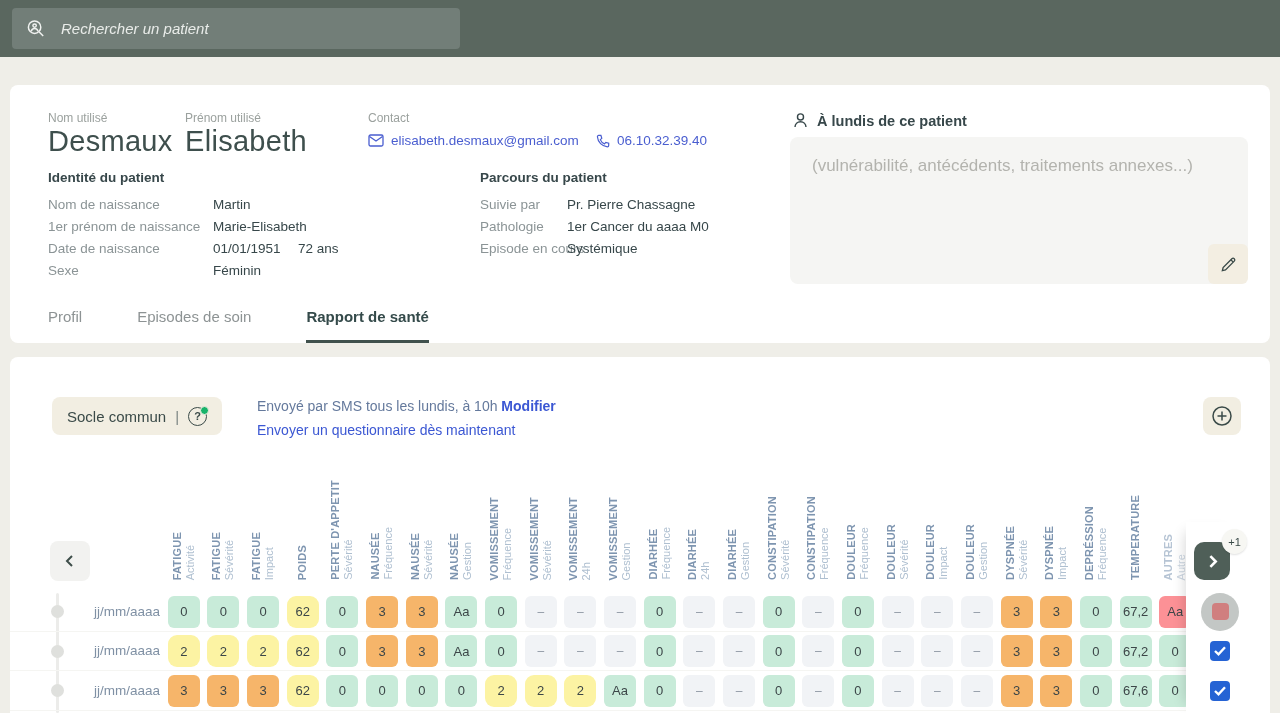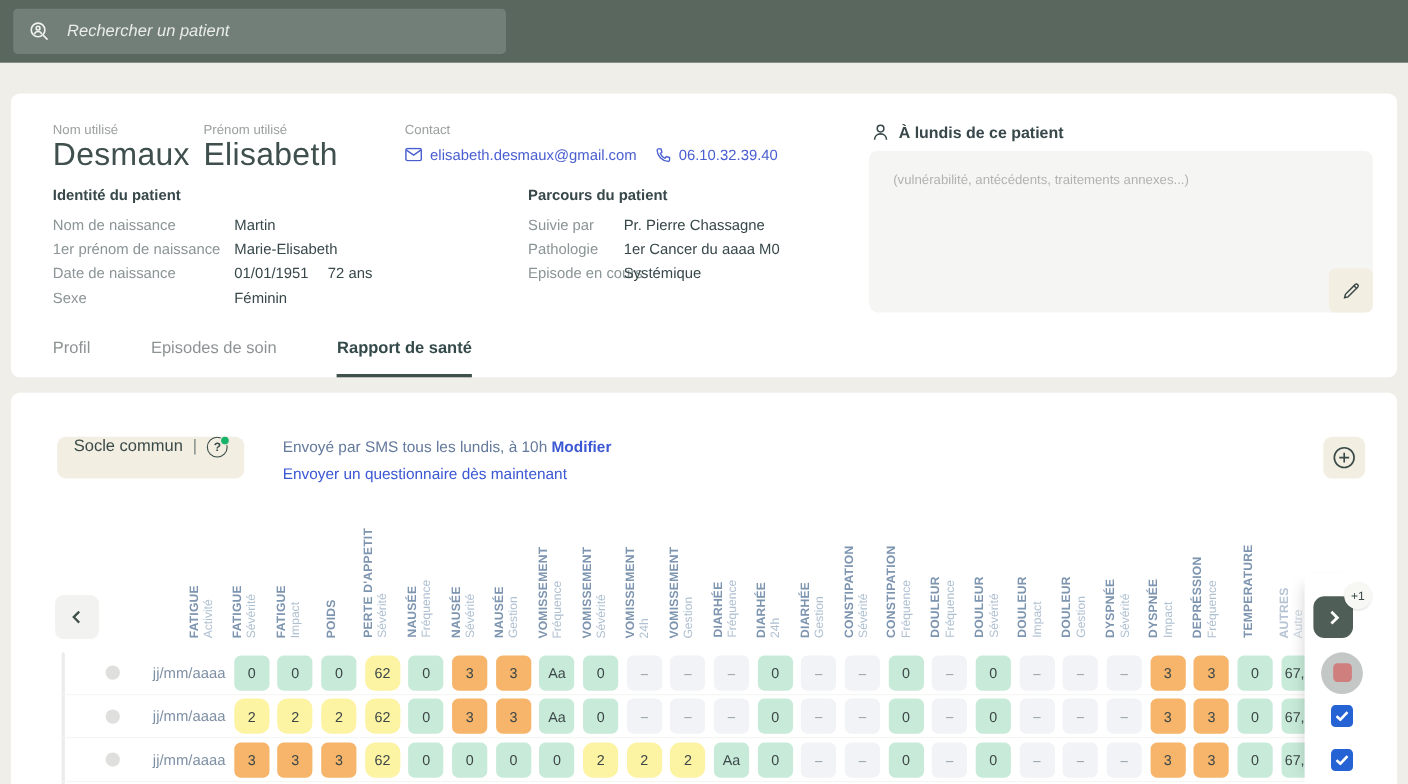--- a/index.html
+++ b/index.html
@@ -20,31 +20,31 @@
 
   
   .flab { position:absolute; font-size:12px; color:#9ba19e; }
   .bigname { position:absolute; font-size:29px; font-weight:500; color:#3e4f4d; letter-spacing:0.3px; }
   .contact-item { position:absolute; display:flex; align-items:center; gap:7px; font-size:13.5px; color:#4a5ed0; }
   .sect-title { position:absolute; font-size:13.5px; font-weight:700; color:#37474a; }
   .inf-label { position:absolute; font-size:13.5px; color:#8b9496; }
   .inf-value { position:absolute; font-size:13.5px; color:#37474a; }
   .about-title { position:absolute; font-size:14.5px; font-weight:700; color:#37474a; }
   .notebox { position:absolute; left:780px; top:52px; width:458px; height:147px; background:#f5f5f3; border-radius:8px; }
-  .notebox textarea { width:100%; height:100%; background:transparent; border:none; outline:none; resize:none; font-family:"Liberation Sans",sans-serif; font-size:12px; color:#6c6c68; padding:19px 48px 10px 22px; }
+  .notebox textarea { width:100%; height:100%; background:transparent; border:none; outline:none; resize:none; font-family:"Liberation Sans",sans-serif; font-size:17px; color:#6c6c68; padding:19px 48px 10px 22px; }
   .notebox textarea::placeholder { color:#b3b3ae; opacity:1; }
   .pencil-btn { position:absolute; right:0; bottom:0; width:40px; height:40px; background:#f3eee2; border-radius:6px; display:flex; align-items:center; justify-content:center; cursor:pointer; }
 
   
   .tabs { position:absolute; left:38px; bottom:0; display:flex; gap:55px;text-align:center; }
   .tab { font-size:15px; color:#8d9394; padding-bottom:15px; border-bottom:3px solid transparent; cursor:pointer; }
   .tab.active { color:#344a4a; font-weight:700; border-bottom-color:#40514d; }
 
   
-  .btn-socle { position:absolute; left:42px; top:40px; height:38px; padding:0 15px; background:#f2eee2; border-radius:8px; display:flex; gap:9px; font-size:15px; color:#3a4a48; cursor:pointer; }
+  .btn-socle { position:absolute; left:42px; top:40px; height:38px; padding:0 15px; background:#f2eee2; border-radius:8px; display:flex; align-items:center; gap:9px; font-size:15px; color:#3a4a48; cursor:pointer; }
   .socle-sep { font-weight:300; color:#7d8784; }
   .help-icon { position:relative; width:19px; height:19px; border:1.6px solid #3a4a48; border-radius:50%; display:flex; align-items:center; justify-content:center; font-size:11px; font-weight:700; color:#3a4a48; }
   .help-dot { position:absolute; top:-2px; right:-3px; width:9px; height:9px; background:#17b36a; border-radius:50%; border:1.5px solid #f2eee2; }
   .sms { position:absolute; left:247px; top:37px; font-size:14px; line-height:24px; }
   .sms .info { color:#64799c; }
   .sms .lnk { color:#3b57d3; cursor:pointer; }
   .sms .mod { font-weight:700; }
   .btn-plus { position:absolute; left:1193px; top:40px; width:38px; height:38px; background:#f2eee2; border-radius:8px; display:flex; align-items:center; justify-content:center; cursor:pointer; }
 
   
@@ -52,21 +52,21 @@
   .hrow { position:absolute; left:154px; top:103px; height:120px; display:flex; align-items:flex-end; }
   .hcol { width:39.66px; height:100%; display:flex; align-items:flex-end; justify-content:center; }
   .rot { writing-mode:vertical-rl; transform:rotate(180deg); line-height:13px; white-space:nowrap; }
   .hmain { font-size:11px; font-weight:700; color:#7e95b0; letter-spacing:0.2px; }
   .hsub  { font-size:11px; color:#aebfd0; }
   .hcol.muted .hmain { color:#b6c4d4; }
   .hcol.muted .hsub  { color:#ccd6e1; }
 
   .tl-line { position:absolute; left:46px; top:236px; width:3px; height:120px; background:#ececea; border-radius:2px; }
   .trows { position:absolute; left:0; top:235px; width:1176px; }
-  .trow { position:relative; height:39.5px; border-bottom:1px solid #f5f5f2;margin-left:45px; }
+  .trow { position:relative; height:39.5px; border-bottom:1px solid #f5f5f2; }
   .dot { position:absolute; left:41px; top:13px; width:13px; height:13px; border-radius:50%; background:#dfe0dd; }
   .tdate { position:absolute; left:50px; top:0; width:100px; height:100%; display:flex; align-items:center; justify-content:flex-end; font-size:13.5px; color:#7f90a4; cursor:pointer; }
   .cells { position:absolute; left:154px; top:3.6px; display:flex; }
   .cellw { width:39.66px; display:flex; justify-content:center; }
   .cell { width:32px; height:32px; border-radius:6px; display:flex; align-items:center; justify-content:center; font-size:13px; color:#3c4648; cursor:pointer; }
   .cell.green  { background:#c8ebd9; }
   .cell.yellow { background:#fcf3a3;border-radius:9px; }
   .cell.orange { background:#f6b56a; }
   .cell.red    { background:#fc9196; }
   .cell.dash   { background:#f1f3f6; color:#8d97a3; font-size:12px; }

